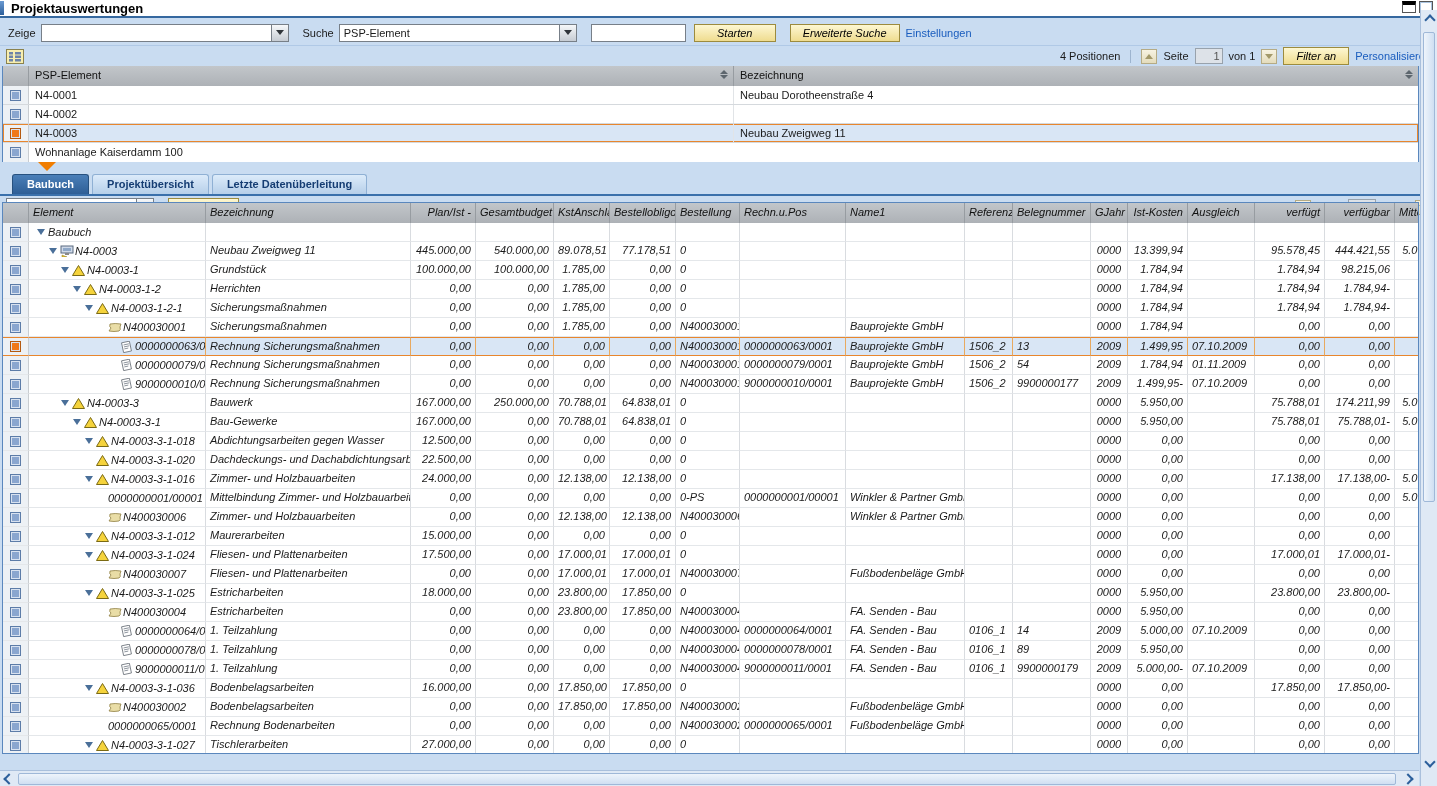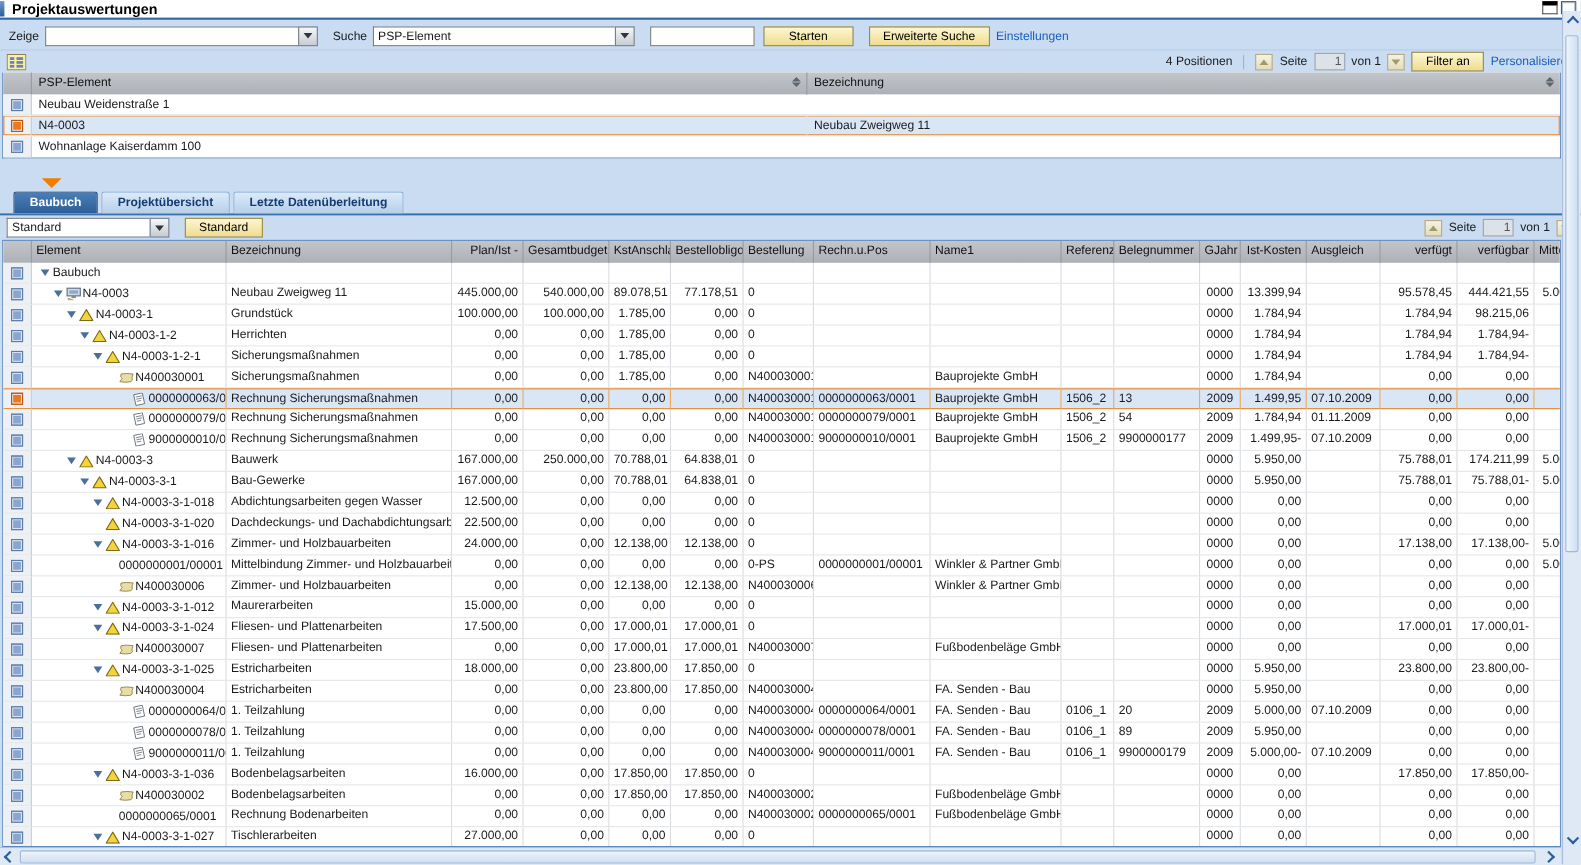--- a/index.html
+++ b/index.html
@@ -25,21 +25,21 @@
     display:flex; align-items:center; padding:0 6px; }
   .lbl { margin-right:5px; color:#1a1a1a; }
   .combo { display:flex; align-items:center; margin-right:14px; }
   .combo .field { height:18px; background:#fff; border:1px solid #777f88; border-right:none;
     line-height:16px; padding:0 4px; overflow:hidden; white-space:nowrap; }
   .dd-btn { width:18px; height:18px; background:linear-gradient(#f6f8fa,#c6ccd3); border:1px solid #777f88;
     display:flex; align-items:center; justify-content:center; cursor:pointer; }
   .dd-tri { width:0; height:0; border-left:4px solid transparent; border-right:4px solid transparent; border-top:5px solid #30353a; }
   .txt-input { height:18px; background:#fff; border:1px solid #777f88; margin-right:8px; }
   .btn { height:18px; background:linear-gradient(#fdf7d2,#efdc8f); border:1px solid #9c8b3e;
-    padding:0 12px; font-size:11px; line-height:16px; color:#000; cursor:pointer; white-space:nowrap; }
+    padding:0 12px; font-size:11px; line-height:16px; color:#000; cursor:pointer; white-space:nowrap;font-style:italic; }
   .link { color:#1a5dbe; cursor:pointer; white-space:nowrap; }
   .grid-icon { width:18px; height:15px; }
   .tb2-right { margin-left:auto; display:flex; align-items:center; gap:6px; }
   .vsep { width:1px; height:13px; background:#9db4cf; margin:0 4px; }
   .pgbtn { width:16px; height:15px; background:linear-gradient(#f7f3e2,#e4dcbc); border:1px solid #b5ab85;
     display:flex; align-items:center; justify-content:center; cursor:pointer; }
   .pgbtn .up { width:0;height:0;border-left:4px solid transparent;border-right:4px solid transparent;border-bottom:5px solid #a3996a; }
   .pgbtn .dn { width:0;height:0;border-left:4px solid transparent;border-right:4px solid transparent;border-top:5px solid #a3996a; }
   .page-input { width:28px; height:16px; background:#dde2e8; border:1px solid #98a2ac; text-align:right; color:#555; font-size:11px; padding-right:2px; }
   
@@ -69,22 +69,22 @@
     border-left:9px solid transparent; border-right:9px solid transparent; border-top:9px solid #f07d00; }
   .tabbar { position:absolute; left:0; top:174px; width:1437px; height:22px; display:flex; align-items:flex-end; padding-left:12px;
     border-bottom:2px solid #3a70ab; background:#c9dcf1; }
   .tab { height:20px; line-height:19px; padding:0 14px; margin-right:3px; font-weight:bold;
     border:1px solid #8fb0d4; border-bottom:none; border-radius:3px 3px 0 0;
     background:linear-gradient(#dcebfa,#b6cfe9); color:#153d73; cursor:pointer; white-space:nowrap; }
   .tab.active { background:linear-gradient(#4a7fb8,#2e5e96); border-color:#27517f; color:#fff; }
   .toolbar3 { position:absolute; left:0; top:196px; width:1437px; height:22px; background:#c9dcf1;
     display:flex; align-items:center; padding:0 6px; }
   
-  .main-table { position:absolute; left:2px; top:218px; width:1417px; height:552px; background:#fff;
-    border:1px solid #5a87bd; overflow:hidden; }
+  .main-table { position:absolute; left:2px; top:202px; width:1417px; height:552px; background:#fff;
+    border:1px solid #5a87bd; overflow:hidden;font-style:italic; }
   .mhead { display:flex; height:20px; background:linear-gradient(#c2c6ca,#adb1b6); }
   .mhead .hc { border-right:1px solid #979ca1; line-height:19px; padding:0 4px; overflow:hidden; white-space:nowrap; color:#111; flex:none; }
   .mrow { display:flex; height:19px; background:#fff; }
   .mrow .cell { border-right:1px solid #d9dce0; border-bottom:1px solid #e4e7ea; line-height:17px; padding:0 4px;
     overflow:hidden; white-space:nowrap; flex:none; }
   .mcell-sel { width:26px; background:#edf1f5; border-right:1px solid #c9cdd1 !important; display:flex; align-items:center; justify-content:center; padding:0 !important; }
   .al-r { text-align:right; } .al-c { text-align:center; }
   .c0{width:177px}.c1{width:205px}.c2{width:65px}.c3{width:78px}.c4{width:56px}.c5{width:66px}
   .c6{width:64px}.c7{width:106px}.c8{width:119px}.c9{width:48px}.c10{width:78px}.c11{width:37px}
   .c12{width:60px}.c13{width:67px}.c14{width:70px}.c15{width:70px}.c16{width:55px}
@@ -185,21 +185,28 @@
           <i class="u"></i>
           <i class="d"></i>
         </span>
     </div>
   </div>
   <div>
       <div class="urow">
         <div class="ucell-sel cell">
           <span class="sel-square"></span>
         </div>
-        <div class="cell ucell-bez">Neubau Weidenstraße 1</div>
+        <div class="cell ucell-psp">N4-0001</div>
+        <div class="cell ucell-bez">Neubau Dorotheenstraße 4</div>
+      </div>
+      <div class="urow">
+        <div class="ucell-sel cell">
+          <span class="sel-square"></span>
+        </div>
+        <div class="cell ucell-psp">N4-0002</div>
       </div>
       <div class="urow selected">
         <div class="ucell-sel cell">
           <span class="sel-square"></span>
         </div>
         <div class="cell ucell-psp">N4-0003</div>
         <div class="cell ucell-bez">Neubau Zweigweg 11</div>
       </div>
       <div class="urow">
         <div class="ucell-sel cell">
@@ -967,21 +974,21 @@
         </div>
         <div class="cell c1 ">1. Teilzahlung</div>
         <div class="cell c2 al-r">0,00</div>
         <div class="cell c3 al-r">0,00</div>
         <div class="cell c4 al-r">0,00</div>
         <div class="cell c5 al-r">0,00</div>
         <div class="cell c6 ">N400030004</div>
         <div class="cell c7 ">0000000064/0001</div>
         <div class="cell c8 ">FA. Senden - Bau</div>
         <div class="cell c9 ">0106_1</div>
-        <div class="cell c10 ">20</div>
+        <div class="cell c10 ">14</div>
         <div class="cell c11 al-c">2009</div>
         <div class="cell c12 al-r">5.000,00</div>
         <div class="cell c13 ">07.10.2009</div>
         <div class="cell c14 al-r">0,00</div>
         <div class="cell c15 al-r">0,00</div>
         <div class="cell c16 al-r">0,00</div>
       </div>
       <div class="mrow">
         <div class="mcell-sel cell">
           <span class="sel-square"></span>

